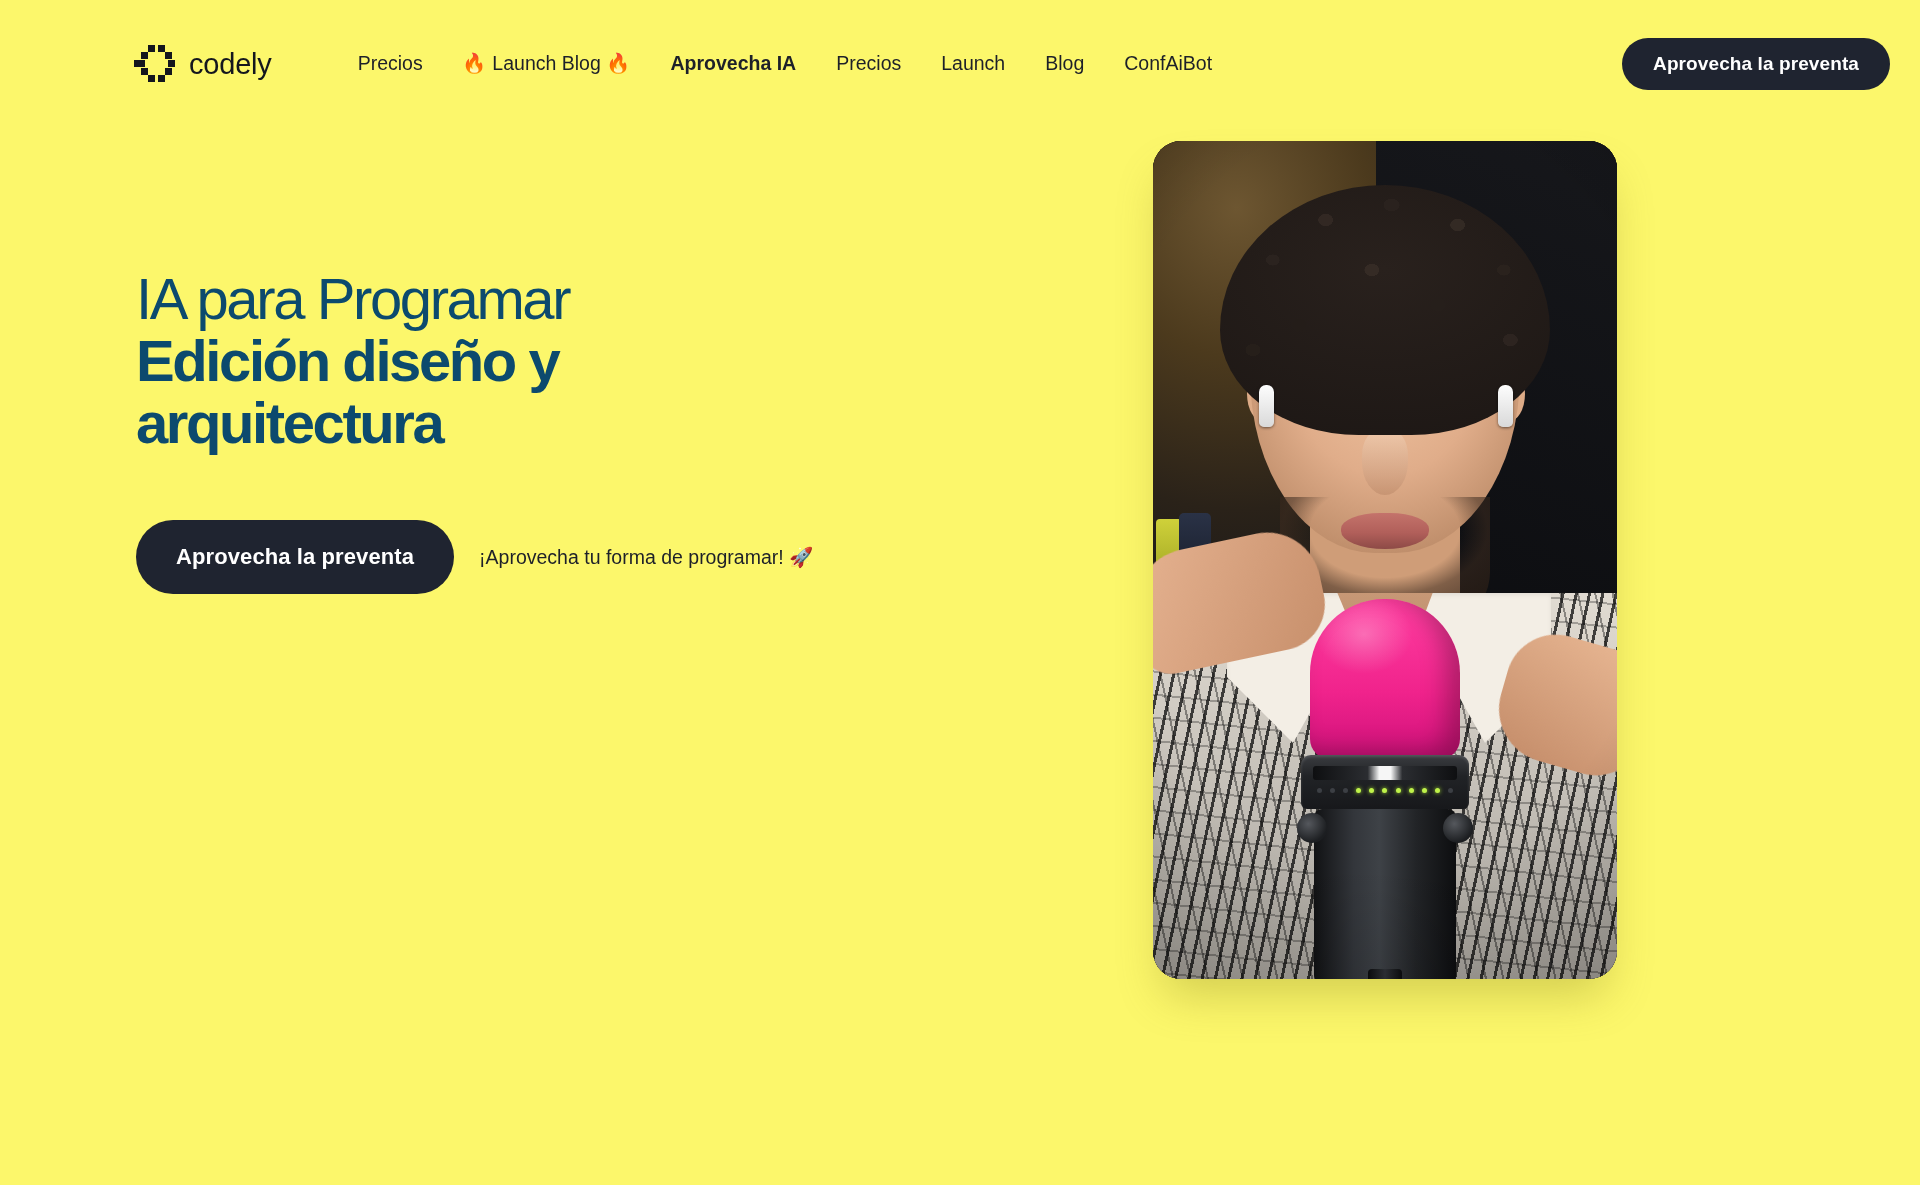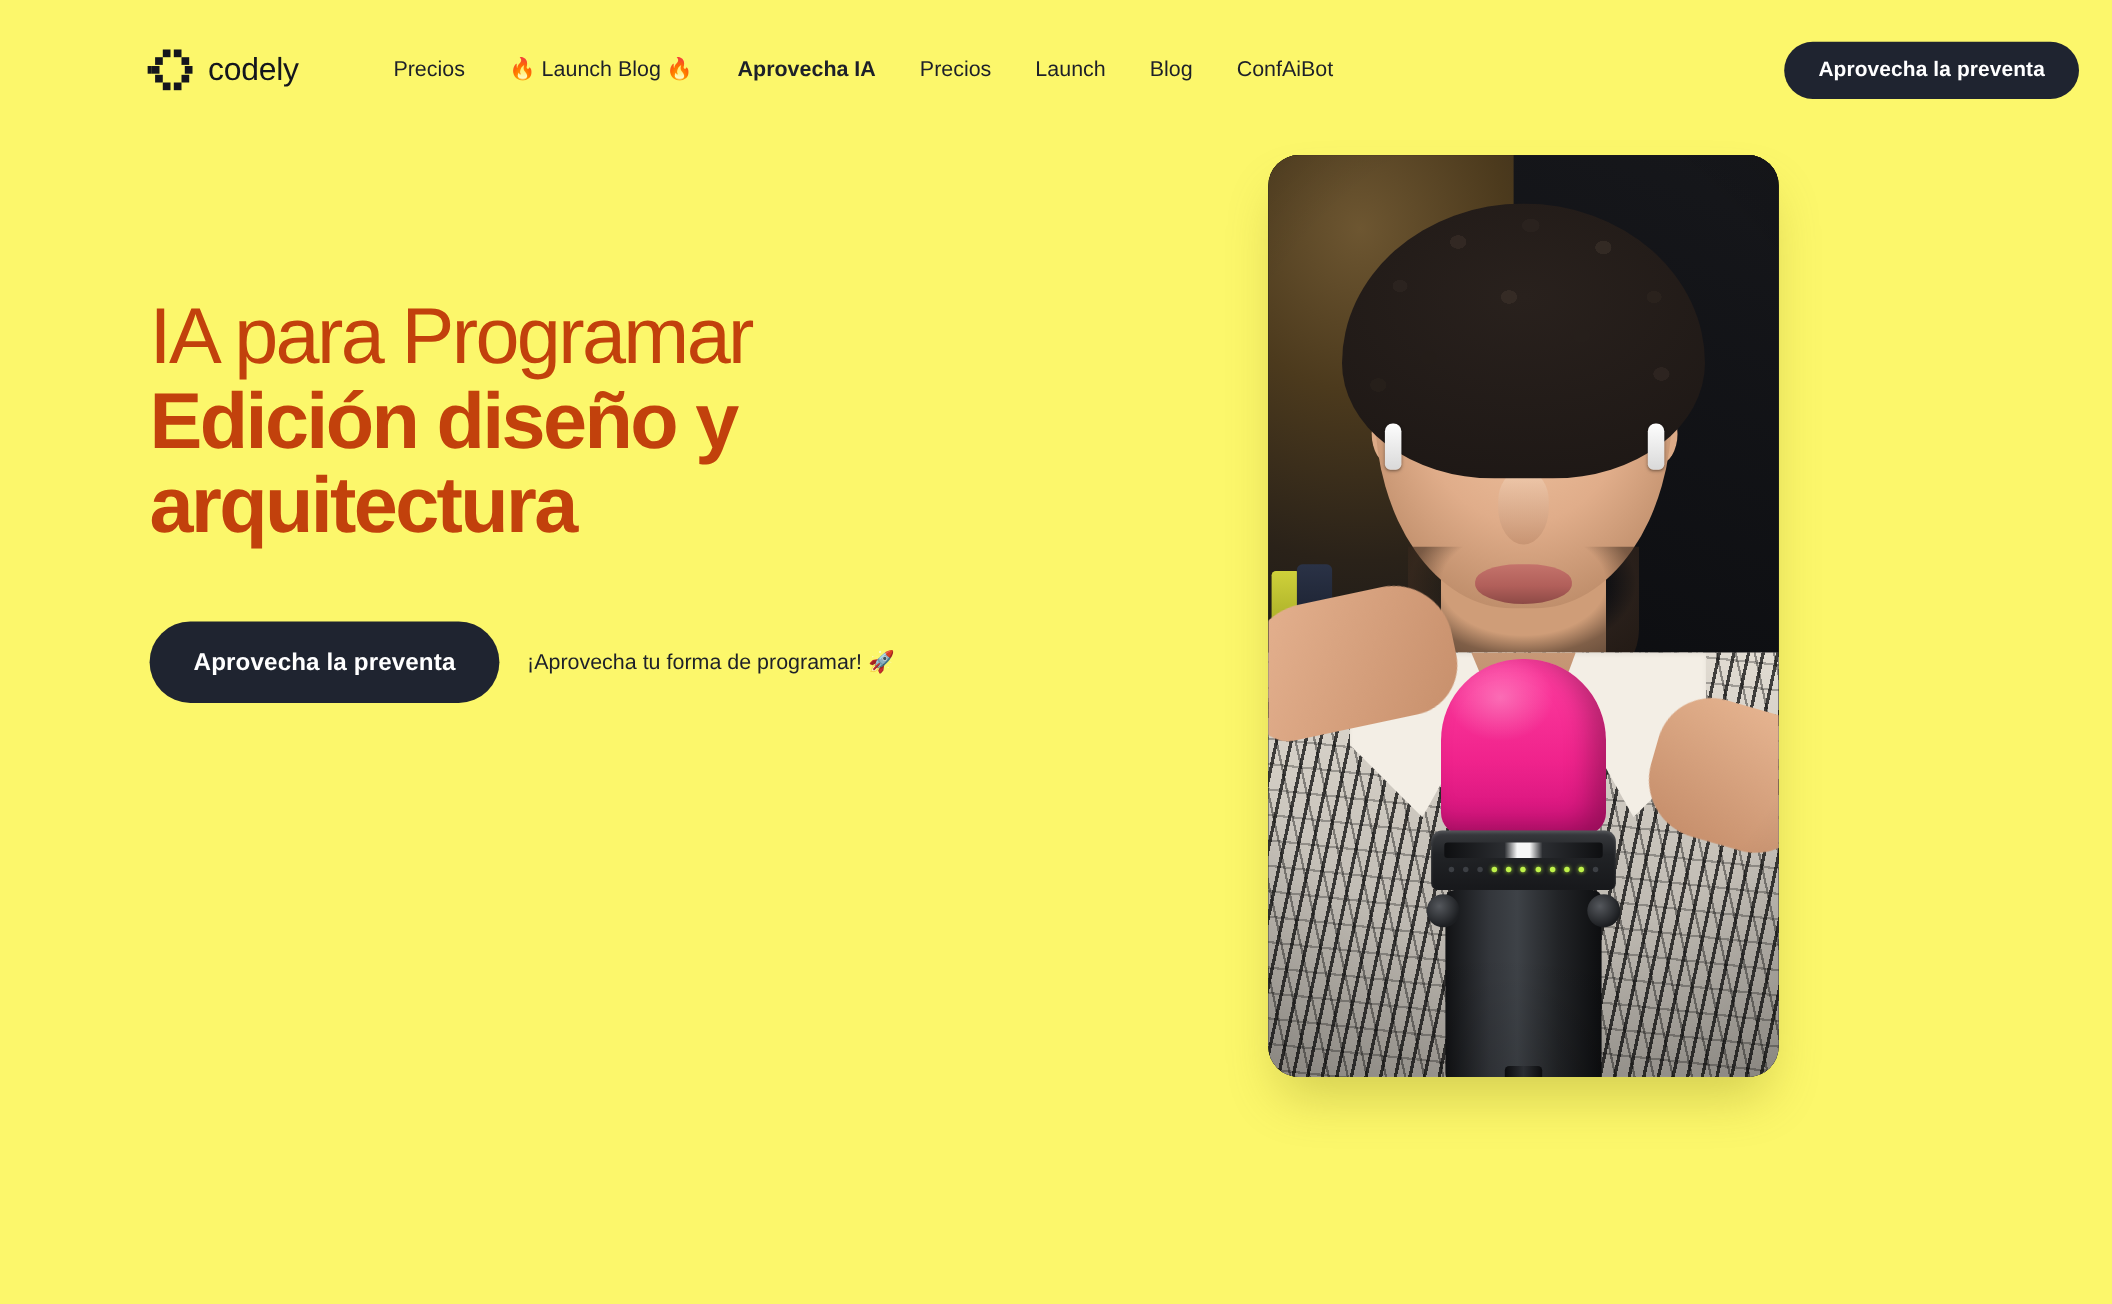--- a/index.html
+++ b/index.html
@@ -118,24 +118,24 @@
     letter-spacing: -1px;
     line-height: 1.0;
     color: #14161d;
     text-align: center;
     width: 820px;
     margin-left: 12px;
     margin-bottom: 18px;
   }
 
   .hero-title {
-    font-size: 72px;
+    font-size: 58px;
     line-height: 1.07;
     letter-spacing: -2.4px;
-    color: #c2410c;
+    color: #0c4a6e;
   }
 
   .hero-title .line-light { font-weight: 400; display: block; }
   .hero-title .line-bold  { font-weight: 700; display: block; }
 
   .hero-actions {
     display: flex;
     align-items: center;
     gap: 25px;
     margin-top: 66px;

